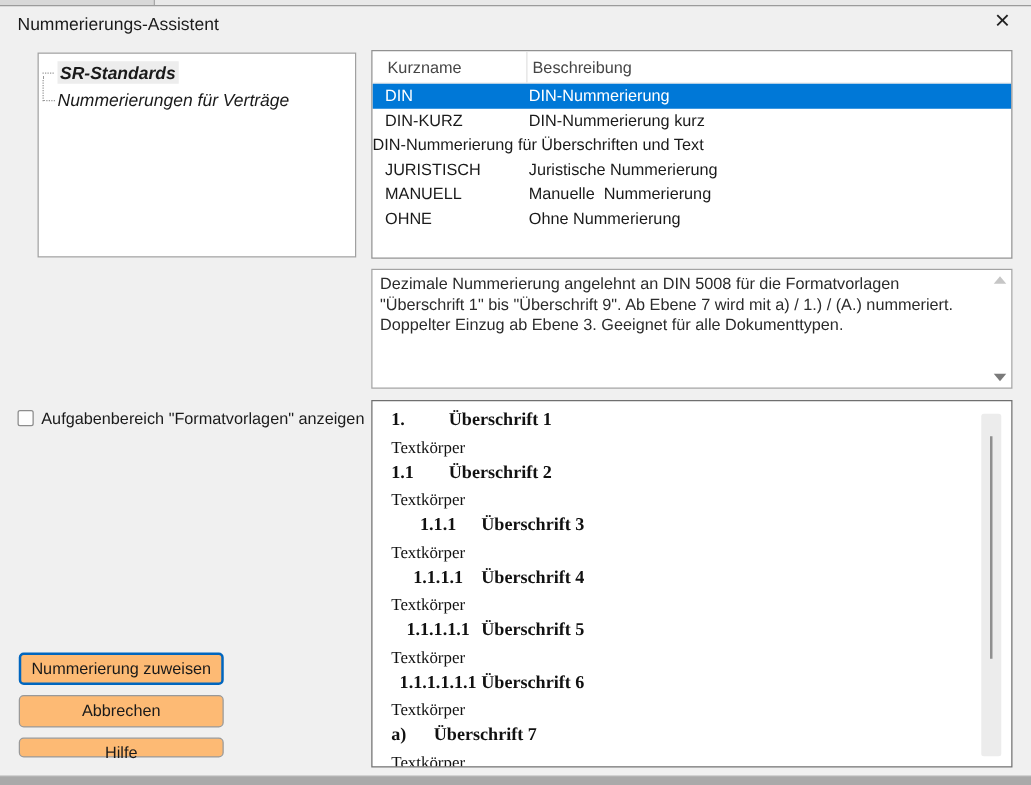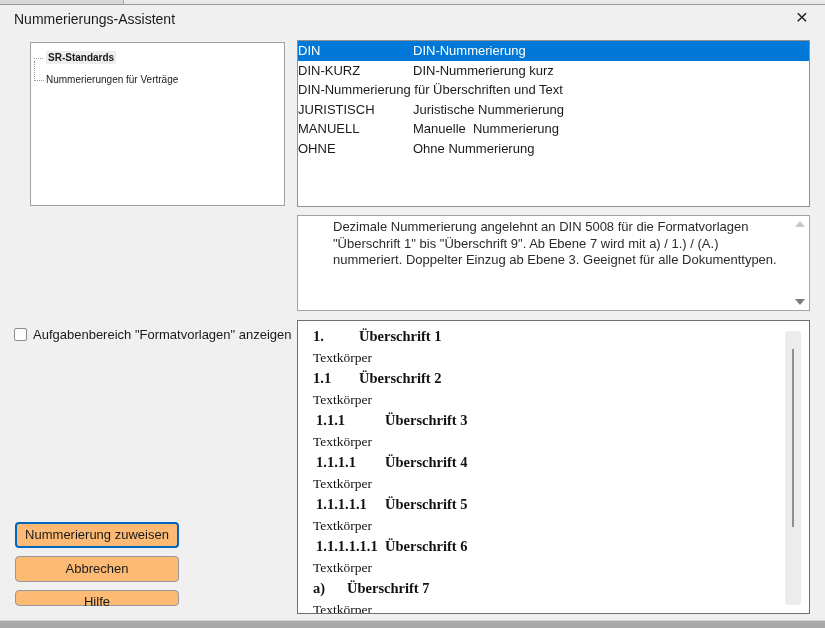--- a/index.html
+++ b/index.html
@@ -9,62 +9,62 @@
   .top-edge::before{content:"";position:absolute;left:0;top:0;width:123px;height:4px;background:#d8d8d8;border-right:1px solid #a8a8a8;}
   .bottom-edge{position:absolute;left:0;bottom:0;width:100%;height:7px;background:#a9a9a9;border-top:1px solid #d2d2d2;}
 
   .title{position:absolute;left:14px;top:11px;font-size:14px;color:#1b1b1b;}
   .close-btn{position:absolute;right:11px;top:5px;width:24px;height:24px;text-align:center;
              font-size:21px;font-weight:300;color:#222;line-height:24px;cursor:default;}
 
   
   .tree-panel{position:absolute;left:30px;top:42px;width:255px;height:164px;background:#fff;
               border:1px solid #a0a0a0;box-sizing:border-box;padding-top:4px;}
-  .tree-item{position:relative;height:22px;line-height:22px;font-size:10px;padding-left:15px;white-space:nowrap;}
+  .tree-item{position:relative;height:22px;line-height:22px;font-size:14px;padding-left:15px;white-space:nowrap;font-style:italic;}
   .tree-item.bold{font-weight:bold;}
   .tree-item.bold .lbl{background:#ededed;padding:1px 2px;}
   .conn-h{position:absolute;left:3px;top:11px;width:9px;height:0;border-top:1px dotted #999;}
   .conn-l{position:absolute;left:3px;top:-8px;width:9px;height:19px;border-left:1px dotted #999;border-bottom:1px dotted #999;}
 
   
   .table-panel{position:absolute;left:297px;top:40px;width:513px;height:167px;background:#fff;
                border:1px solid #919191;box-sizing:border-box;font-size:13px;overflow:hidden;}
   .thead{display:flex;height:25px;line-height:25px;color:#454545;border-bottom:1px solid #e8e8e8;}
   .th1{flex:0 0 111px;padding-left:12px;border-right:1px solid #e2e2e2;}
   .th2{flex:1;padding-left:4px;}
   .trow{display:flex;height:19.5px;line-height:19.5px;white-space:pre;}
-  .trow .c1{flex:0 0 115px;padding-left:0;}
+  .trow .c1{flex:0 0 115px;padding-left:10px;}
   .trow .c2{flex:1;}
   .trow.selected{background:#0078d7;color:#fff;}
 
   
   .desc-panel{position:absolute;left:297px;top:215px;width:513px;height:96px;background:#fff;
               border:1px solid #a3a3a3;box-sizing:border-box;}
   .desc-text{position:absolute;left:0;top:0;right:17px;bottom:0;padding:3px 2px 3px 6px;
-             font-size:13px;line-height:16.5px;color:#2b2b2b;margin-left:29px;}
+             font-size:13px;line-height:16.5px;color:#2b2b2b;}
   .desc-sb{position:absolute;right:0;top:0;width:17px;height:100%;}
   .sb-up{position:absolute;top:5px;left:3px;width:0;height:0;
          border-left:5px solid transparent;border-right:5px solid transparent;border-bottom:6px solid #c6c6c6;}
   .sb-down{position:absolute;bottom:5px;left:3px;width:0;height:0;
            border-left:5px solid transparent;border-right:5px solid transparent;border-top:6px solid #7a7a7a;}
 
   
   .check-row{position:absolute;left:14px;display:flex;align-items:center;font-size:13px;height:16px;}
   #chk1{top:302px;} #chk2{top:326px;}
   .chk-box{width:13px;height:13px;border:1px solid #8b8b8b;border-radius:2px;background:#fdfdfd;
            margin-right:6px;flex:0 0 auto;box-sizing:border-box;}
 
   
   .preview-panel{position:absolute;left:297px;top:320px;width:513px;height:294px;background:#fff;
                  border:1px solid #6f6f6f;box-sizing:border-box;overflow:hidden;padding:5px 0 0 15px;
                  font-family:"Liberation Serif","DejaVu Serif",serif;color:#111;}
   .pv-h{display:flex;height:21px;line-height:21px;font-weight:bold;font-size:14.5px;}
   .pv-num{flex:0 0 auto;}
   .pv-h.l12 .pv-num{width:46px;}
-  .pv-h.l36{padding-left:3px;}
+  .pv-h.l36{padding-left:3px;text-align:center;}
   .pv-h.l36 .pv-num{width:69px;}
   .pv-h.l7 .pv-num{width:34px;}
   .pv-b{height:21px;line-height:21px;font-size:13.5px;}
   .pv-scroll{position:absolute;right:8px;top:10px;bottom:8px;width:16px;background:#ececec;border-radius:2px;}
   .pv-thumb{position:absolute;left:7px;top:18px;width:2px;height:178px;background:#8f8f8f;}
 
   
   .btn{position:absolute;left:15px;width:164px;height:26px;background:#fdba74;border:1px solid #999;
        border-radius:4px;font-size:13px;text-align:center;line-height:24px;box-sizing:border-box;color:#1a1a1a;}
   .btn.default{border:2px solid #0066bf;line-height:22px;}
@@ -84,20 +84,24 @@
       <span class="conn-h"></span>
       <span class="lbl">SR-Standards</span>
     </div>
     <div class="tree-item">
       <span class="conn-l"></span>
       <span class="lbl">Nummerierungen für Verträge</span>
     </div>
   </div>
 
   <div class="table-panel">
+    <div class="thead">
+      <div class="th1">Kurzname</div>
+      <div class="th2">Beschreibung</div>
+    </div>
     <div class="trow selected">
       <div class="c1">DIN</div>
       <div class="c2">DIN-Nummerierung</div>
     </div>
     <div class="trow">
       <div class="c1">DIN-KURZ</div>
       <div class="c2">DIN-Nummerierung kurz</div>
     </div>
     <div class="trow">
       <div class="c2">DIN-Nummerierung für Überschriften und Text</div>

